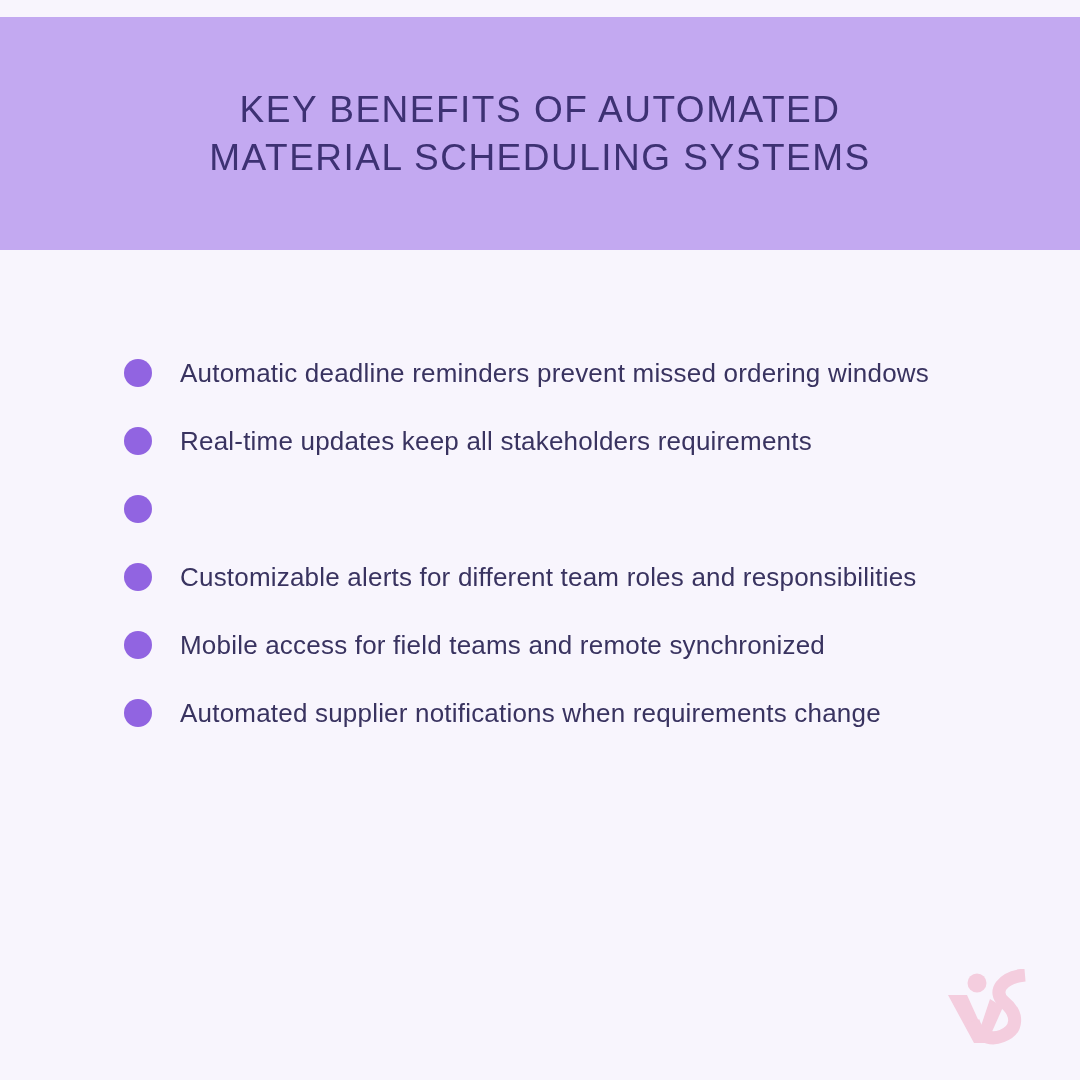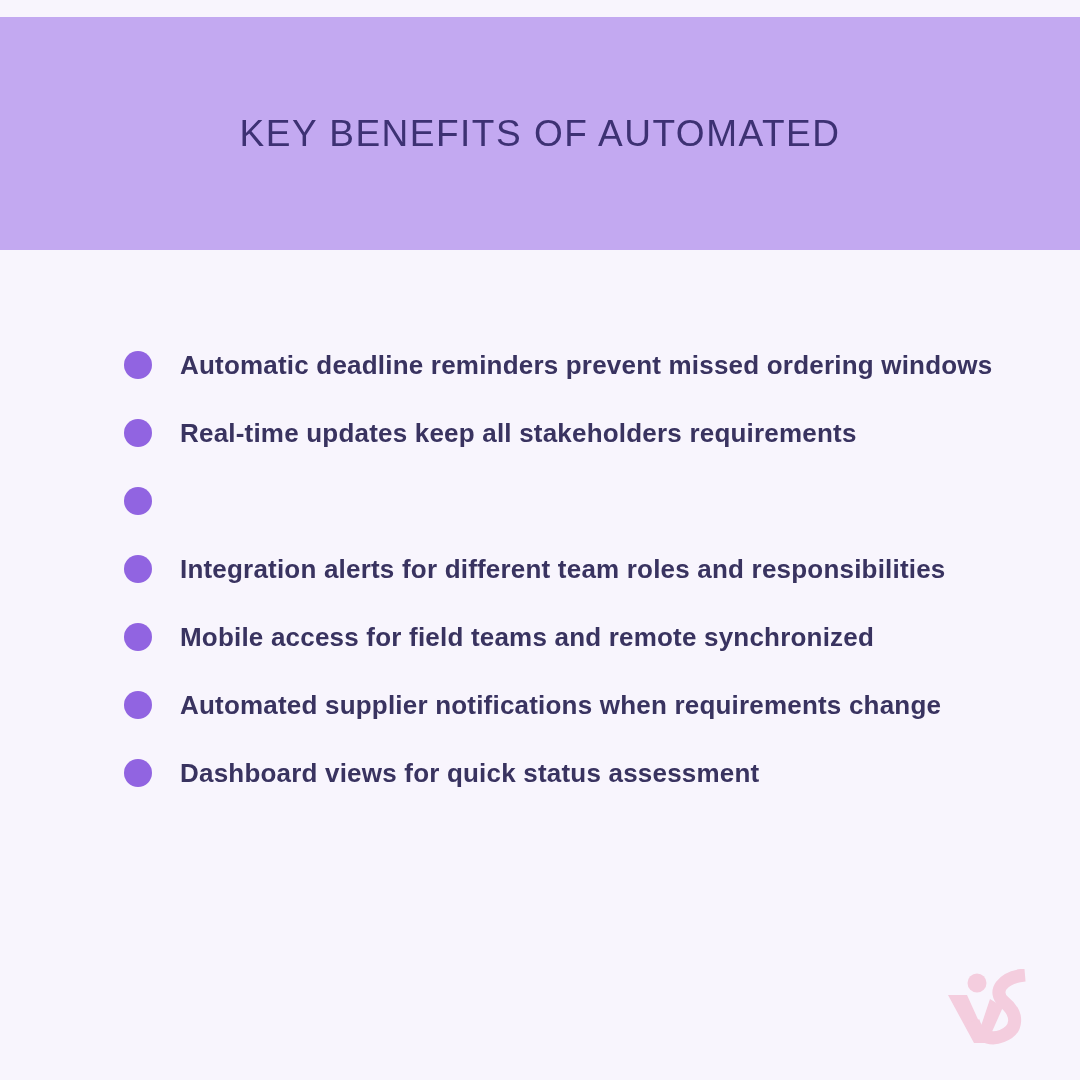--- a/index.html
+++ b/index.html
@@ -39,25 +39,24 @@
     text-align: center;
     font-size: 37px;
     line-height: 48px;
     letter-spacing: 1.5px;
     font-weight: 500;
     color: var(--title-color);
     text-transform: uppercase;
   }
   .benefit-list {
     position: absolute;
-    top: 334px;
+    top: 342px;
     left: 124px;
     width: 900px;
     list-style: none;
-    font-weight: bold;
   }
   .benefit-item {
     display: flex;
     align-items: center;
     height: 28px;
     margin-bottom: 40px;
   }
   .bullet-dot {
     flex: none;
     width: 28px;
@@ -82,50 +81,47 @@
   }
 </style>
 </head>
 <body>
 
 <div class="canvas">
 
   <div class="header">
     <h1 class="title">
       <span>KEY BENEFITS OF AUTOMATED</span><br>
+      <span>MATERIAL SCHEDULING SYSTEMS</span>
     </h1>
   </div>
 
   <ul class="benefit-list">
     <li class="benefit-item">
       <span class="bullet-dot"></span>
       <span class="benefit-text">Automatic deadline reminders prevent missed ordering windows</span>
     </li>
     <li class="benefit-item">
       <span class="bullet-dot"></span>
       <span class="benefit-text">Real-time updates keep all stakeholders requirements</span>
     </li>
     <li class="benefit-item">
       <span class="bullet-dot"></span>
     </li>
     <li class="benefit-item">
       <span class="bullet-dot"></span>
-      <span class="benefit-text">Integration alerts for different team roles and responsibilities</span>
+      <span class="benefit-text">Customizable alerts for different team roles and responsibilities</span>
     </li>
     <li class="benefit-item">
       <span class="bullet-dot"></span>
       <span class="benefit-text">Mobile access for field teams and remote synchronized</span>
     </li>
     <li class="benefit-item">
       <span class="bullet-dot"></span>
       <span class="benefit-text">Automated supplier notifications when requirements change</span>
-    </li>
-    <li class="benefit-item">
-      <span class="bullet-dot"></span>
-      <span class="benefit-text">Dashboard views for quick status assessment</span>
     </li>
   </ul>
 
   <svg class="watermark" viewBox="0 0 95 88" fill="none" xmlns="http://www.w3.org/2000/svg">
     <circle cx="37" cy="14" r="9.5" fill="var(--logo-color)"></circle>
     <path d="M8 26 L27 26 L41 57 L50 30 L63 38 L47 74 L34 74 Z" fill="var(--logo-color)"></path>
     <path d="M85 6 C62 8 52 23 64 33 C79 45 78 61 62 67 C47 73 36 63 33 52" stroke="var(--logo-color)" stroke-width="13" fill="none"></path>
   </svg>
 
 </div>

